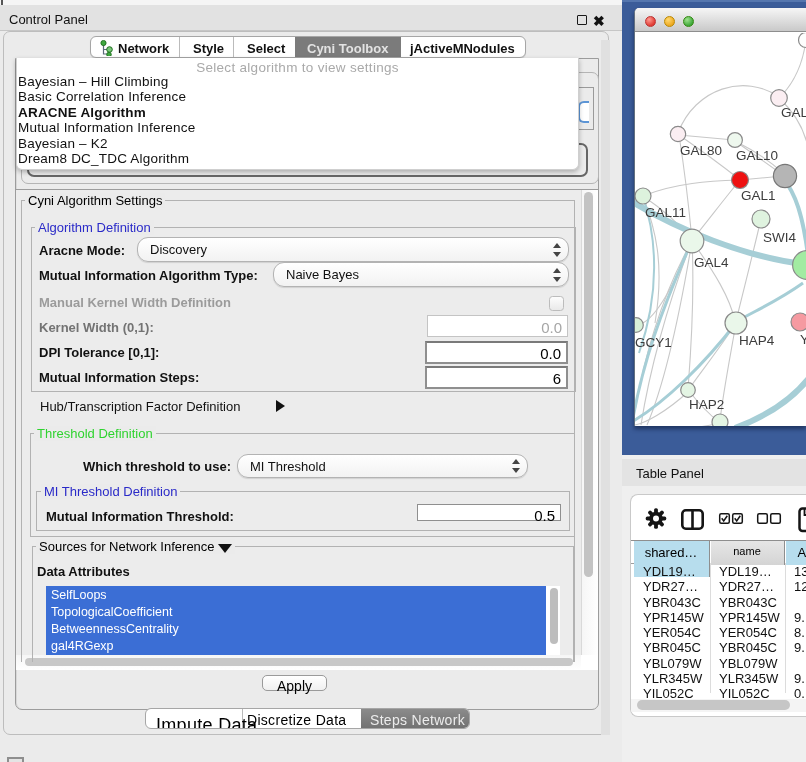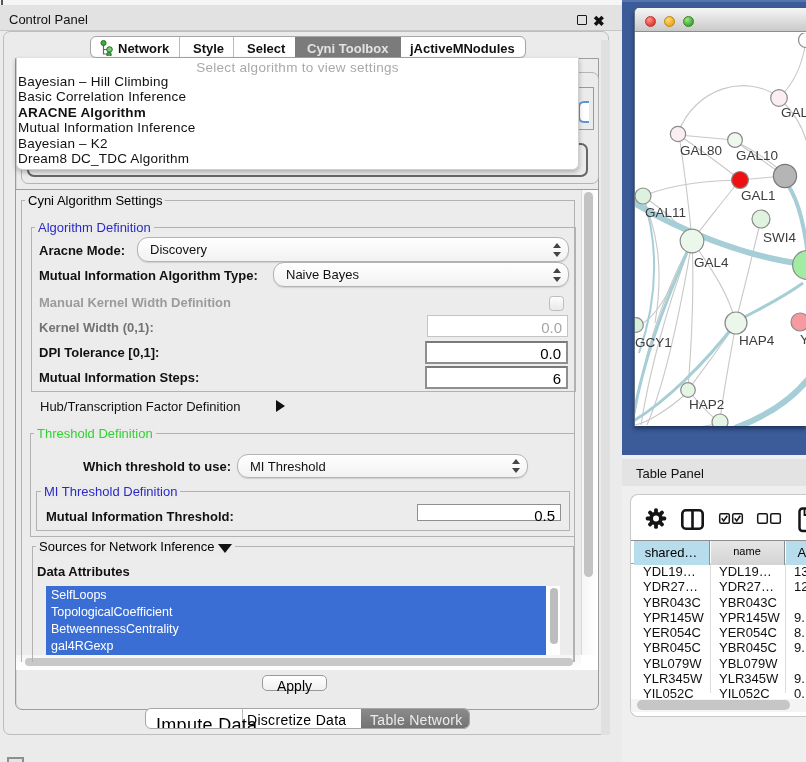--- a/index.html
+++ b/index.html
@@ -119,21 +119,21 @@
 <div class="abs" style="left:550px;top:588px;width:8px;height:56px;background:#bdbdbd;border-radius:4px;"></div>
 
 <div class="abs" style="left:262px;top:675px;width:65px;height:16px;background:linear-gradient(#ffffff,#f0f0f0);border:1px solid #9a9a9a;border-radius:5px;text-align:center;font-size:14px;padding-top:2px;">Apply</div>
 
 <div class="abs" style="left:145px;top:708px;width:325px;height:21px;background:#fff;border:1px solid #a6a6a6;border-radius:6px;overflow:hidden;">
   <div class="abs" style="left:0;top:0;width:97px;height:21px;border-right:1px solid #bbb;"></div>
   <div class="abs" style="left:97px;top:0;width:118px;height:21px;"></div>
   <div class="abs" style="left:215px;top:0;width:110px;height:21px;background:linear-gradient(#8b8b8b,#707070);"></div>
   <div class="abs" style="left:10px;top:6px;font-size:18px;letter-spacing:0.3px;white-space:nowrap;">Impute Data</div>
   <div class="abs" style="left:101px;top:3px;font-size:14px;letter-spacing:0.3px;white-space:nowrap;">Discretize Data</div>
-  <div class="abs" style="left:224px;top:3px;font-size:14px;letter-spacing:0.3px;white-space:nowrap;color:#ececec;">Table Network</div>
+  <div class="abs" style="left:224px;top:3px;font-size:14px;letter-spacing:0.3px;white-space:nowrap;color:#ececec;">Steps Network</div>
 </div>
 
 <div class="abs" style="left:7px;top:757px;width:17px;height:14px;border:2px solid #8e8e8e;background:#e4e4e4;"></div>
 
 <div class="abs" style="left:16px;top:58px;width:563px;height:112px;background:#fff;border:1px solid #cfcfcf;border-top:none;border-radius:0 0 6px 6px;box-shadow:0 2px 5px rgba(0,0,0,0.28);"></div>
 <div class="abs" style="left:16px;top:60px;width:563px;text-align:center;font-size:13.5px;color:#a9a9a9;letter-spacing:0.3px;">Select algorithm to view settings</div>
 <div class="abs" style="left:18px;top:74px;font-size:13.5px;color:#111;line-height:15.4px;letter-spacing:0.2px;">
 Bayesian – Hill Climbing<br>
 Basic Correlation Inference<br>
 <span class="b">ARACNE Algorithm</span><br>
@@ -245,21 +245,21 @@
       <path d="M90.7 23.3 l2 2.6 3.6-5.2" stroke-width="1.5"></path>
       <path d="M103.7 23.3 l2 2.6 3.6-5.2" stroke-width="1.5"></path>
       <rect x="126.7" y="18.7" width="9.6" height="9.6" rx="1.5" stroke-width="1.5"></rect>
       <rect x="139.7" y="18.7" width="9.6" height="9.6" rx="1.5" stroke-width="1.5"></rect>
       <rect x="168.5" y="13.5" width="17" height="22.5" rx="3" stroke-width="2.5"></rect>
       <path d="M173.5 14 v6 h8" stroke-width="1.8"></path>
     </g>
   </svg>
 
   <div class="abs" style="left:0;top:45px;width:176px;height:24px;border-top:1px solid #8e8e8e;border-bottom:1px solid #9e9e9e;">
-    <div class="abs" style="left:2.5px;top:0;width:76px;height:24px;background:#b7dded;border-right:1px solid #8e8e8e;text-align:center;font-size:13px;padding-top:4px;">shared…</div>
+    <div class="abs" style="left:2.5px;top:0;width:76px;height:36px;background:#b7dded;border-right:1px solid #8e8e8e;text-align:center;font-size:13px;padding-top:4px;">shared…</div>
     <div class="abs" style="left:79.5px;top:0;width:74px;height:24px;background:linear-gradient(#e6e6e6,#d4d4d4);border-right:1px solid #8e8e8e;text-align:center;font-size:11px;padding-top:4px;">name</div>
     <div class="abs" style="left:154.5px;top:0;width:22px;height:24px;background:#b7dded;font-size:13px;padding:4px 0 0 12px;">A</div>
   </div>
 
   <div class="abs" style="left:0;top:69px;width:176px;height:135px;font-size:13px;line-height:15.3px;color:#111;">
     <div class="abs" style="left:12px;top:0;">YDL19…<br>YDR27…<br>YBR043C<br>YPR145W<br>YER054C<br>YBR045C<br>YBL079W<br>YLR345W<br>YIL052C</div>
     <div class="abs" style="left:88px;top:0;">YDL19…<br>YDR27…<br>YBR043C<br>YPR145W<br>YER054C<br>YBR045C<br>YBL079W<br>YLR345W<br>YIL052C</div>
     <div class="abs" style="left:163px;top:0;">13<br>12<br><br>9.<br>8.<br>9.<br><br>9.<br>0.</div>
   </div>
   <div class="abs" style="left:78.5px;top:68px;width:1px;height:130px;background:#dcdcdc;"></div>

